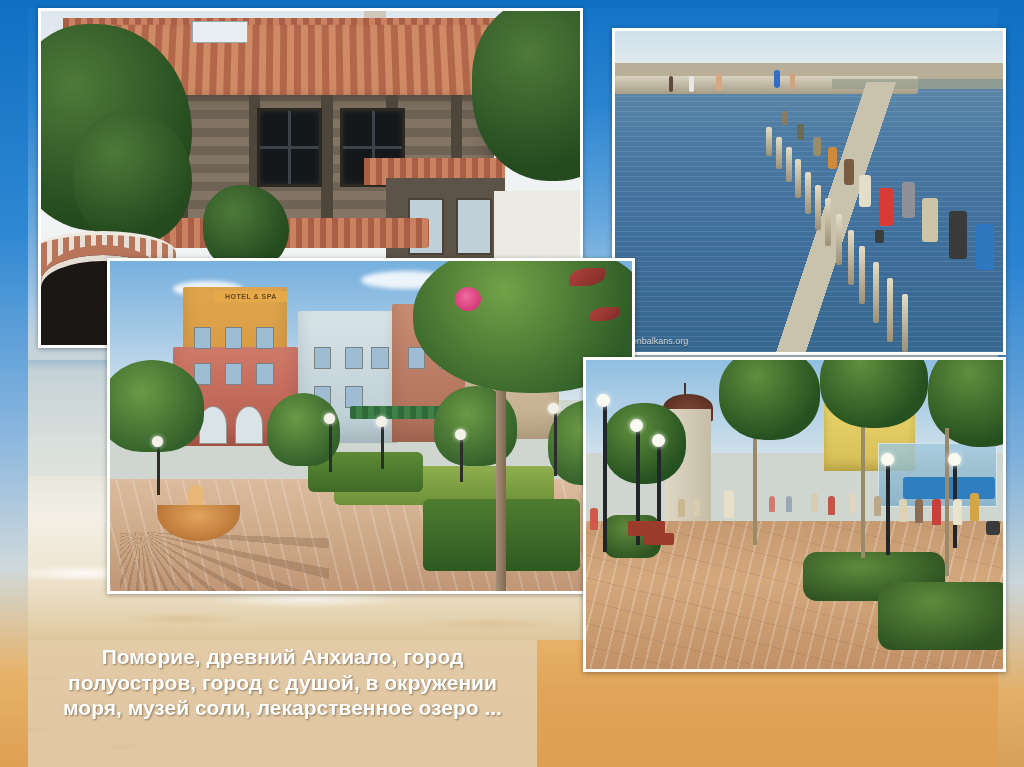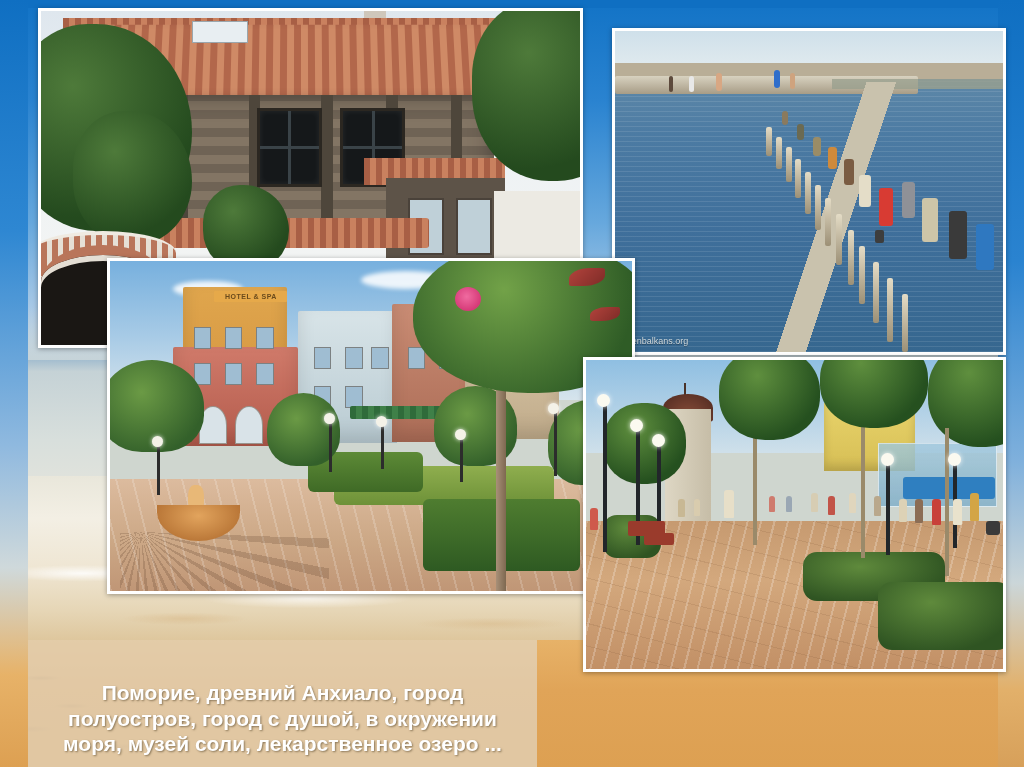--- a/index.html
+++ b/index.html
@@ -248,21 +248,21 @@
   .p4-lampball{position:absolute;width:13px;height:13px;border-radius:50%;background:#fbfaf0;box-shadow:0 0 5px rgba(255,255,255,.9);}
   .p4-tree{position:absolute;border-radius:46%;background:radial-gradient(circle at 38% 30%,#5f8f3e,#25501f 72%);}
   .p4-trunk{position:absolute;width:4px;background:#9a8a6a;}
   .p4-person{position:absolute;border-radius:3px 3px 1px 1px;}
   .p4-bench{position:absolute;background:#9a3b2c;border-radius:2px;}
 
   
   #caption-box{
     position:absolute;left:28px;top:640px;width:509px;height:127px;
     background:rgba(226,214,192,.72);
-    display:flex;align-items:flex-end;justify-content:center;
+    display:flex;align-items:flex-start;justify-content:center;
     padding:4px 14px 10px;box-sizing:border-box;
   }
   #caption-text{
     margin:0;text-align:center;color:#ffffff;
     font-size:21px;font-weight:bold;line-height:1.22;
     text-shadow:1px 1px 2px rgba(70,55,30,.55);
     font-family:"Liberation Sans","DejaVu Sans",sans-serif;
   }
 </style>
 </head>

